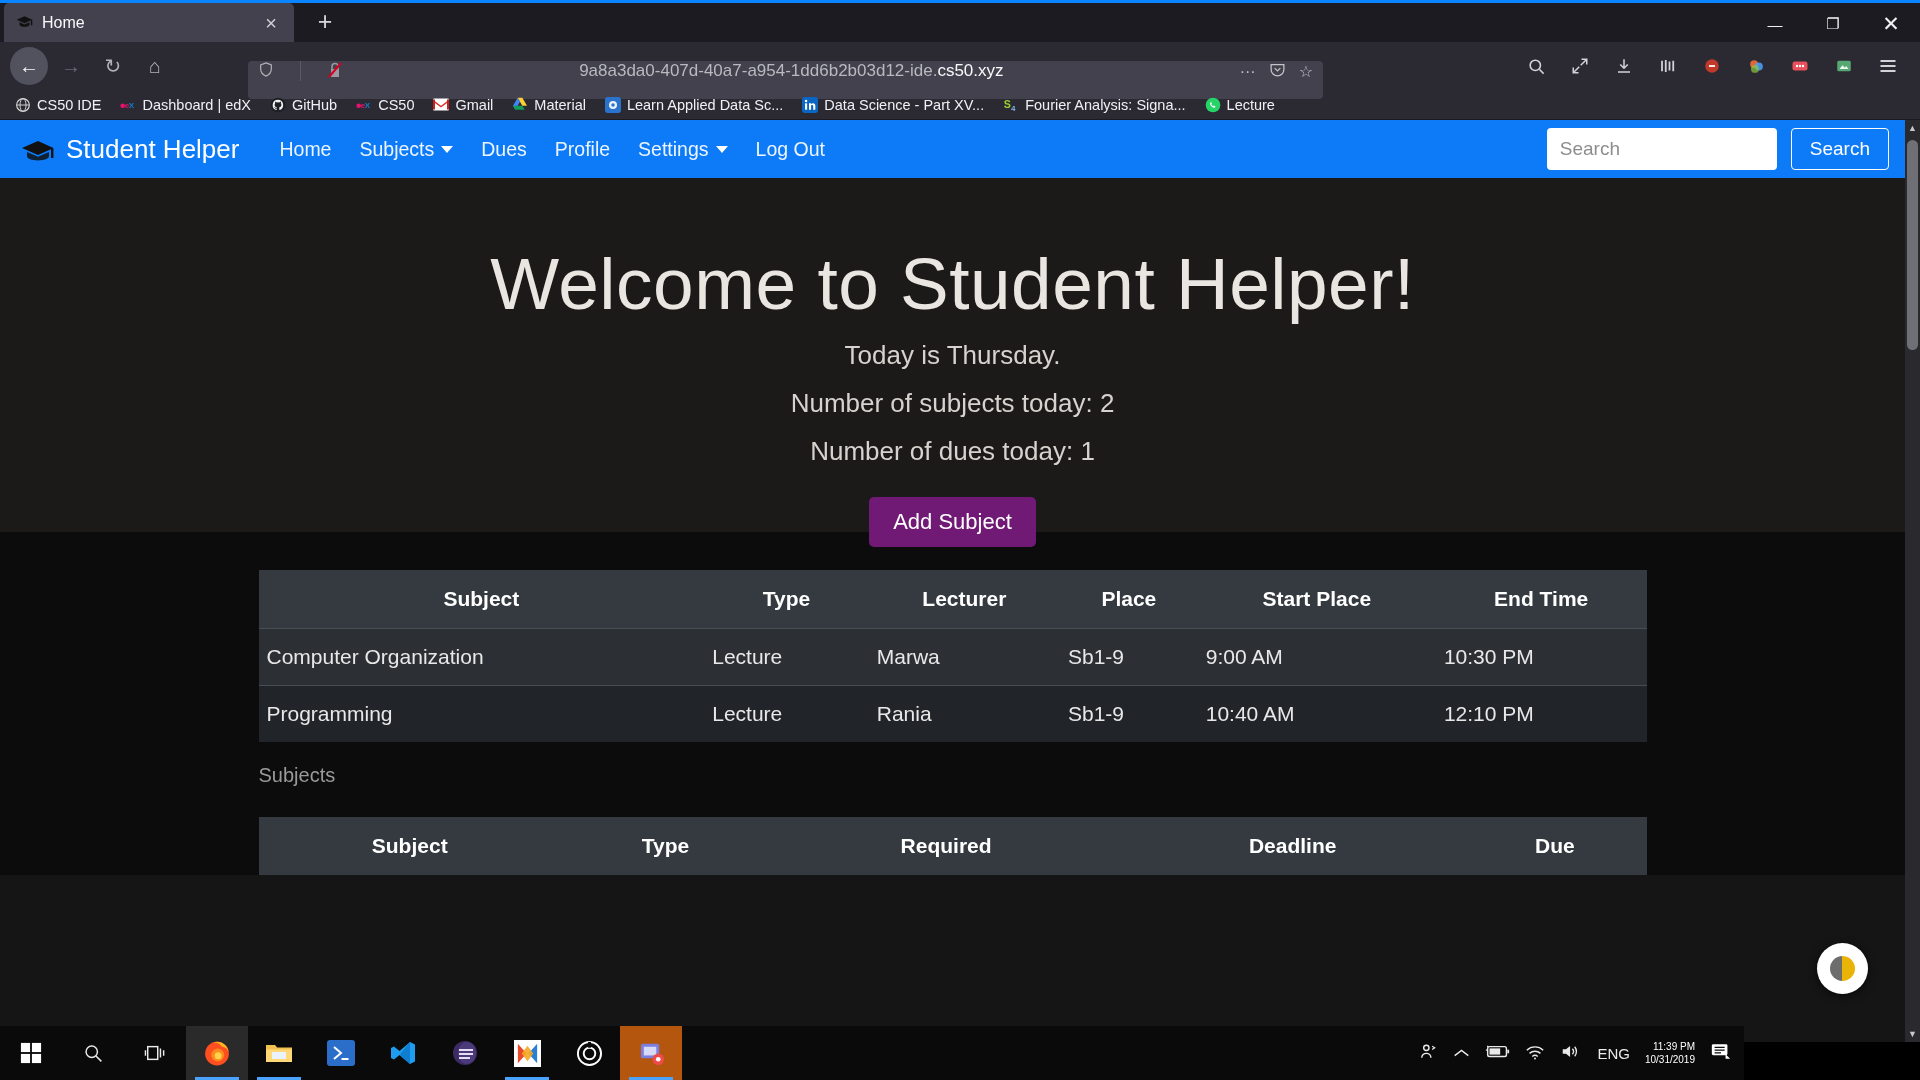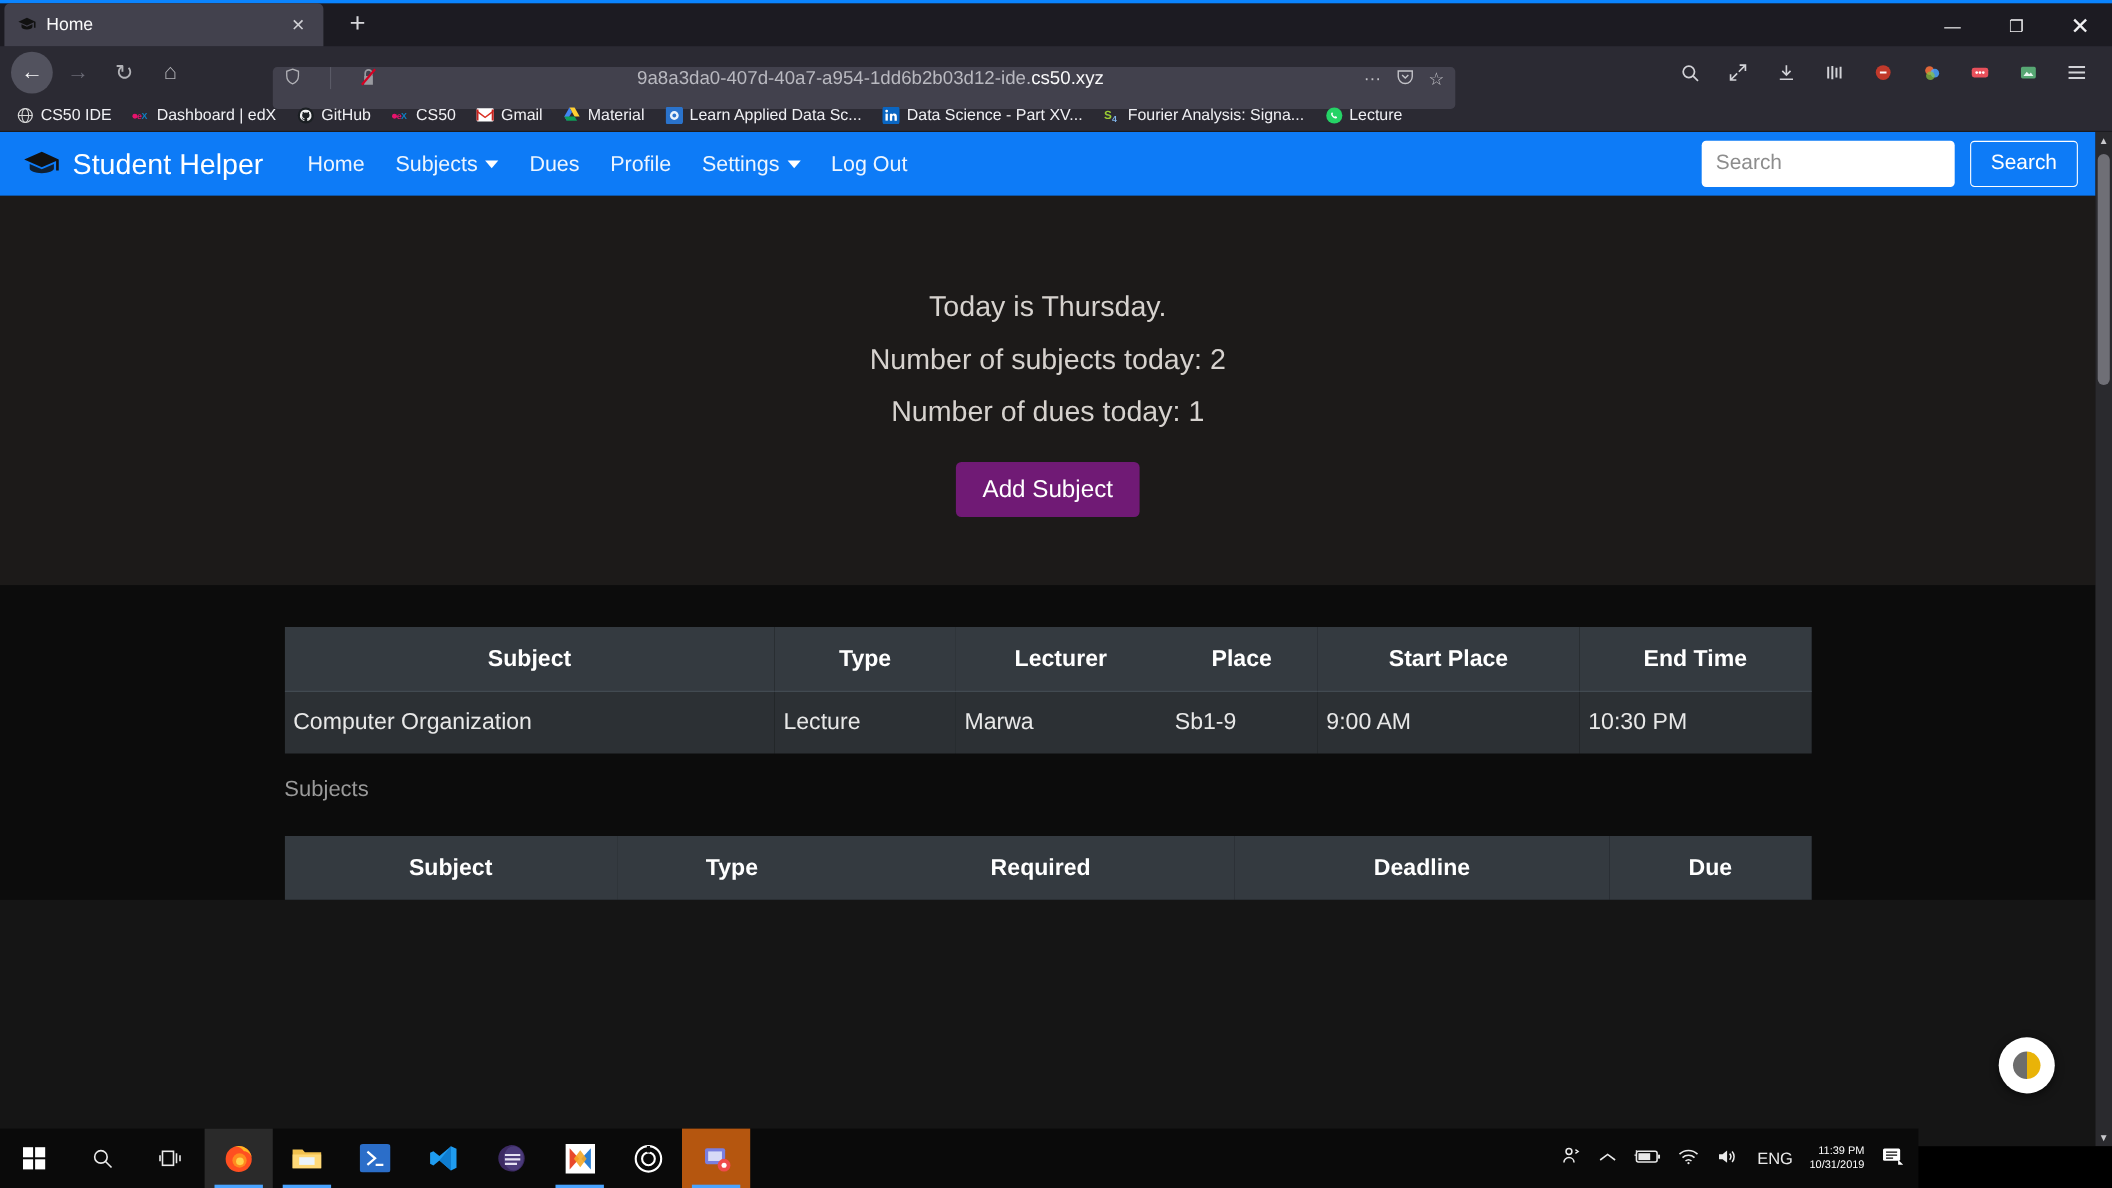--- a/index.html
+++ b/index.html
@@ -108,21 +108,21 @@
     position: relative; width: 1920px; height: 922px;
     background: #151515; overflow: hidden;
   }
 
   .app-navbar {
     height: 58px; background: #0d7bf7;
     display: flex; align-items: center; padding: 0 16px;
     width: 1905px;
   }
   .brand {
-    display: flex; align-items: center; gap: 11px;
+    display: flex; align-items: flex-end; gap: 11px;
     color: #fff; font-size: 26px; margin-right: 26px; margin-left: 5px;
   }
   .brand-cap { width: 34px; height: 26px; position: relative; }
   .nav-links { display: flex; align-items: center; gap: 0px; }
   .nav-link {
     color: rgba(255,255,255,0.92); font-size: 19.5px;
     padding: 6px 14px; display: flex; align-items: center; gap: 7px;
     white-space: nowrap;
   }
   .caret {
@@ -483,20 +483,21 @@
             <span>Log Out</span>
           </div>
       </div>
       <div class="nav-search">
         <input class="search-input" type="text" placeholder="Search" style="">
         <button class="search-btn">Search</button>
       </div>
     </div>
 
     <div class="hero">
+      <h1>Welcome to Student Helper!</h1>
       <p>Today is Thursday.</p>
       <p>Number of subjects today: 2</p>
       <p>Number of dues today: 1</p>
       <button class="btn-add">Add Subject</button>
     </div>
 
     <div class="content-area">
       <div class="table-wrap">
         <table class="sched">
           <thead>
@@ -510,20 +511,28 @@
           </tr>
             </thead>
           <tbody>
             <tr>
               <td>Computer Organization</td>
               <td>Lecture</td>
               <td>Marwa</td>
               <td>Sb1-9</td>
               <td>9:00 AM</td>
               <td>10:30 PM</td>
+            </tr>
+            <tr>
+              <td>Programming</td>
+              <td>Lecture</td>
+              <td>Rania</td>
+              <td>Sb1-9</td>
+              <td>10:40 AM</td>
+              <td>12:10 PM</td>
             </tr>
           </tbody>
         </table>
 
         <div class="section-label">Subjects</div>
 
         <table class="sched">
           <thead>
               <tr>
             <th>Subject</th>

